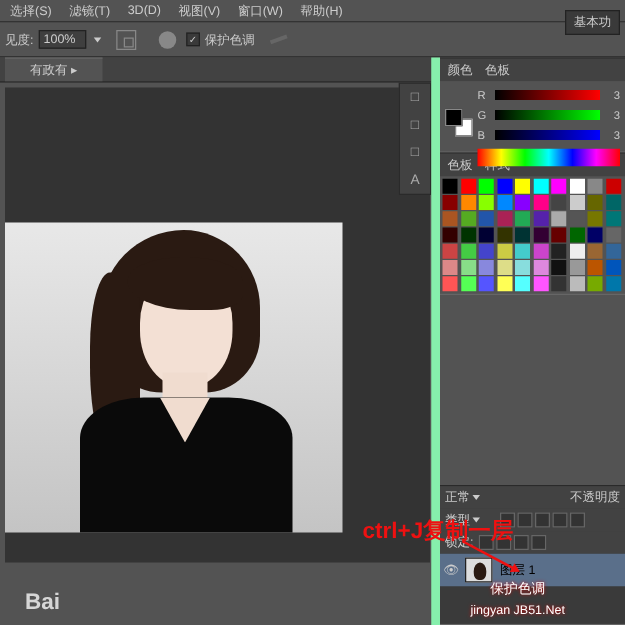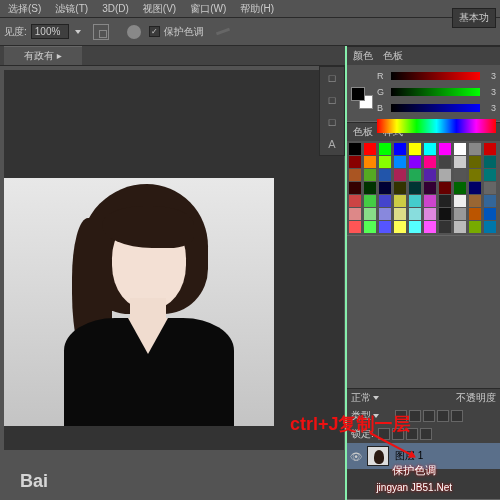--- a/index.html
+++ b/index.html
@@ -20,21 +20,21 @@
 .tab{background:#535353;padding:2px 20px;border-top:1px solid #666}
 .canvas{position:absolute;left:4px;top:70px;width:340px;height:380px;background:#333}
 .photo{position:absolute;left:0;top:108px;width:270px;height:248px;background:linear-gradient(180deg,#e8e8e8 0%,#d8d8d8 45%,#c4c4c4 100%)}
 .hair{position:absolute;left:76px;top:6px;width:128px;height:130px;background:#2a1a12;border-radius:60% 55% 40% 45%}
 .hair2{position:absolute;left:68px;top:40px;width:40px;height:150px;background:#2a1a12;border-radius:40% 20% 30% 50%}
 .face{position:absolute;left:108px;top:38px;width:74px;height:94px;background:#f3e0d4;border-radius:45% 45% 48% 48%}
 .bangs{position:absolute;left:98px;top:28px;width:92px;height:42px;background:#2a1a12;border-radius:50% 50% 30% 60%}
 .neck{position:absolute;left:126px;top:120px;width:36px;height:30px;background:#f0dccf}
 .shirt{position:absolute;left:60px;top:140px;width:170px;height:108px;background:#0a0a0a;border-radius:30% 30% 0 0}
 .collar{position:absolute;left:124px;top:140px;width:40px;height:36px;background:#f0dccf;clip-path:polygon(50% 100%,0 0,100% 0)}
-.panels{position:absolute;right:0;top:46px;width:155px;height:454px;background:#535353;border-left:2px solid #86efac}
+.panels{position:absolute;right:0;top:46px;width:155px;height:454px;background:#535353;border-left:7px solid #86efac}
 .toolstrip{position:absolute;right:155px;top:66px;width:26px;background:#424242;border:1px solid #2a2a2a}
 .tool{width:24px;height:22px;display:flex;align-items:center;justify-content:center;color:#aaa;font-size:11px}
 .panel{border-top:1px solid #2a2a2a;border-bottom:1px solid #666}
 .panelhead{background:#424242;height:18px;display:flex;align-items:center;padding:0 6px;color:#ccc}
 .panelhead span{margin-right:10px}
 .panelbody{background:#535353;padding:4px}
 .rgbrow{display:flex;align-items:center;height:14px;margin-bottom:2px}
 .rgblbl{width:10px;color:#ccc;font-size:9px}
 .slider{flex:1;height:8px;margin:0 4px;position:relative}
 .slider.r{background:linear-gradient(90deg,#000,#f00)}

